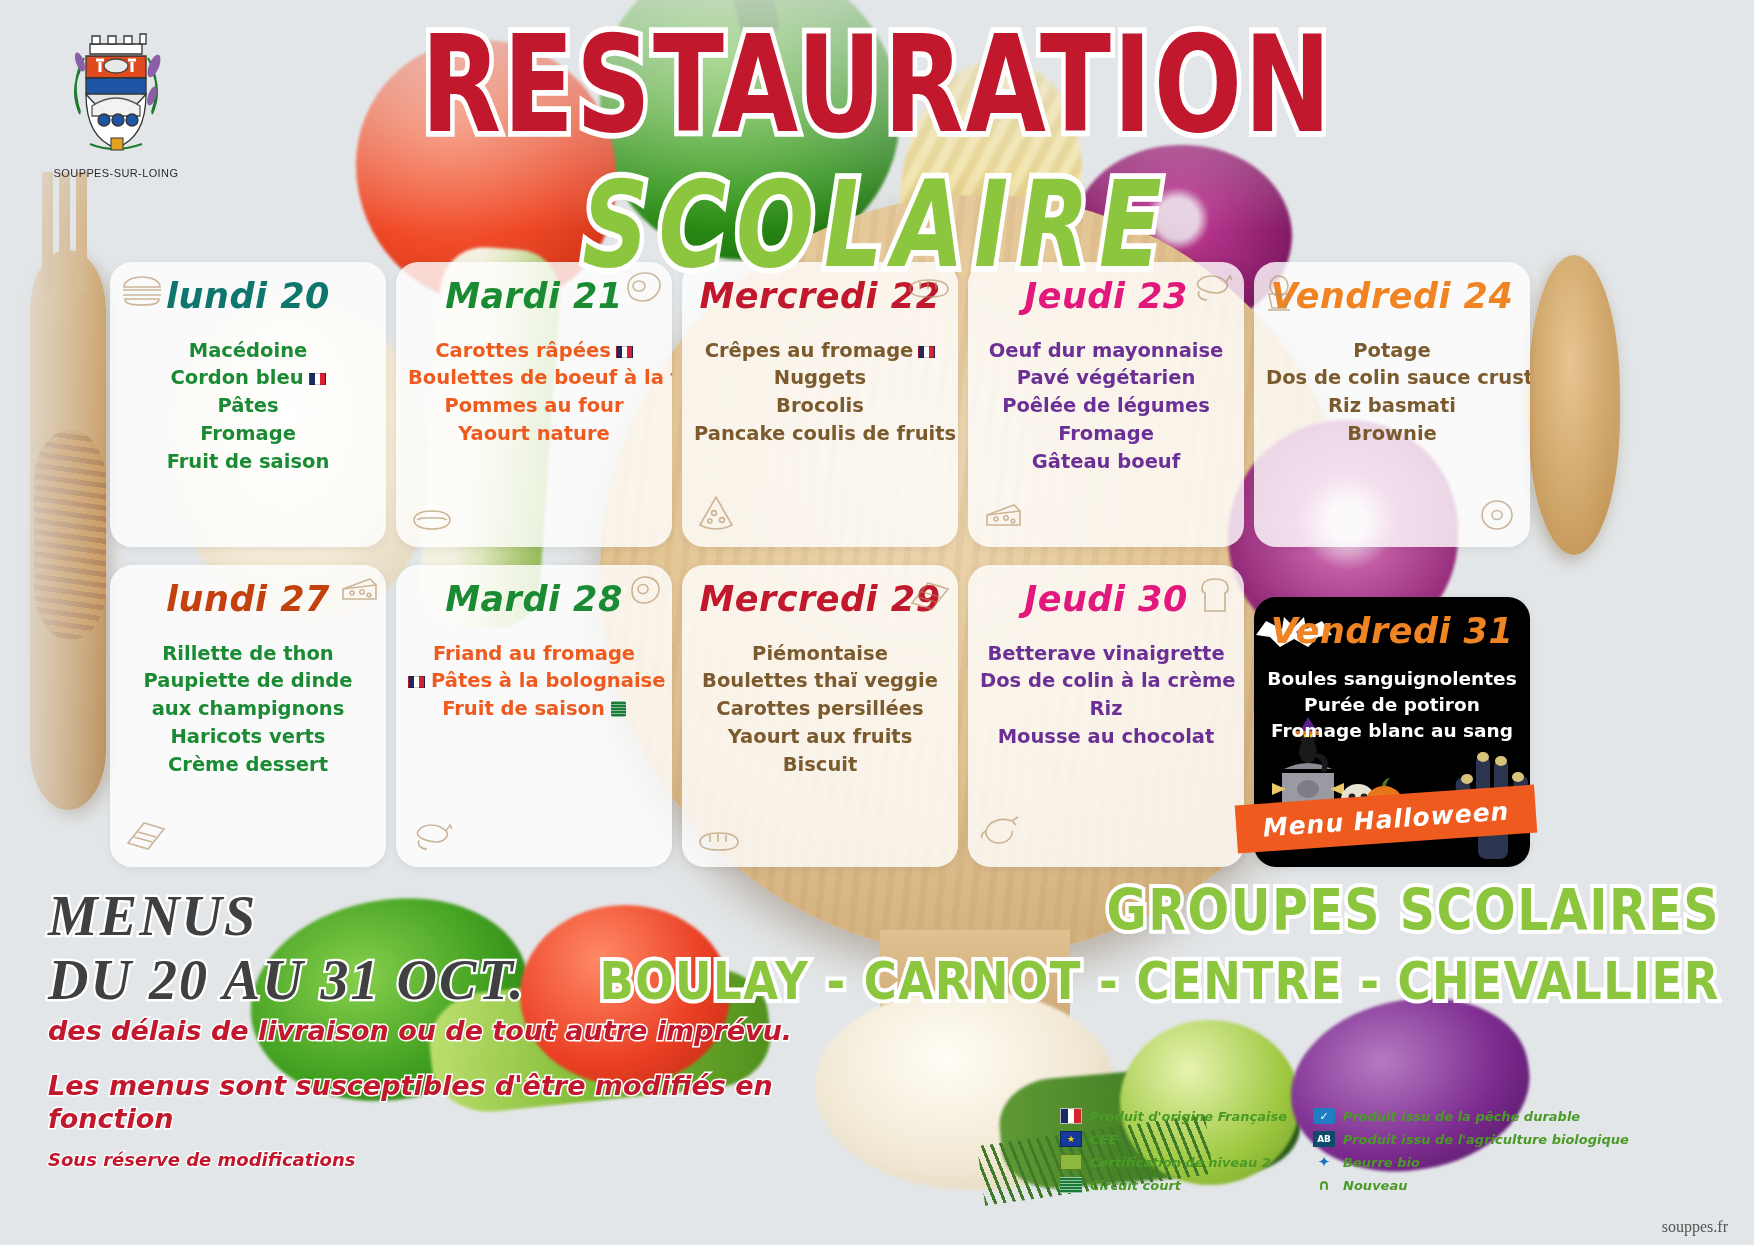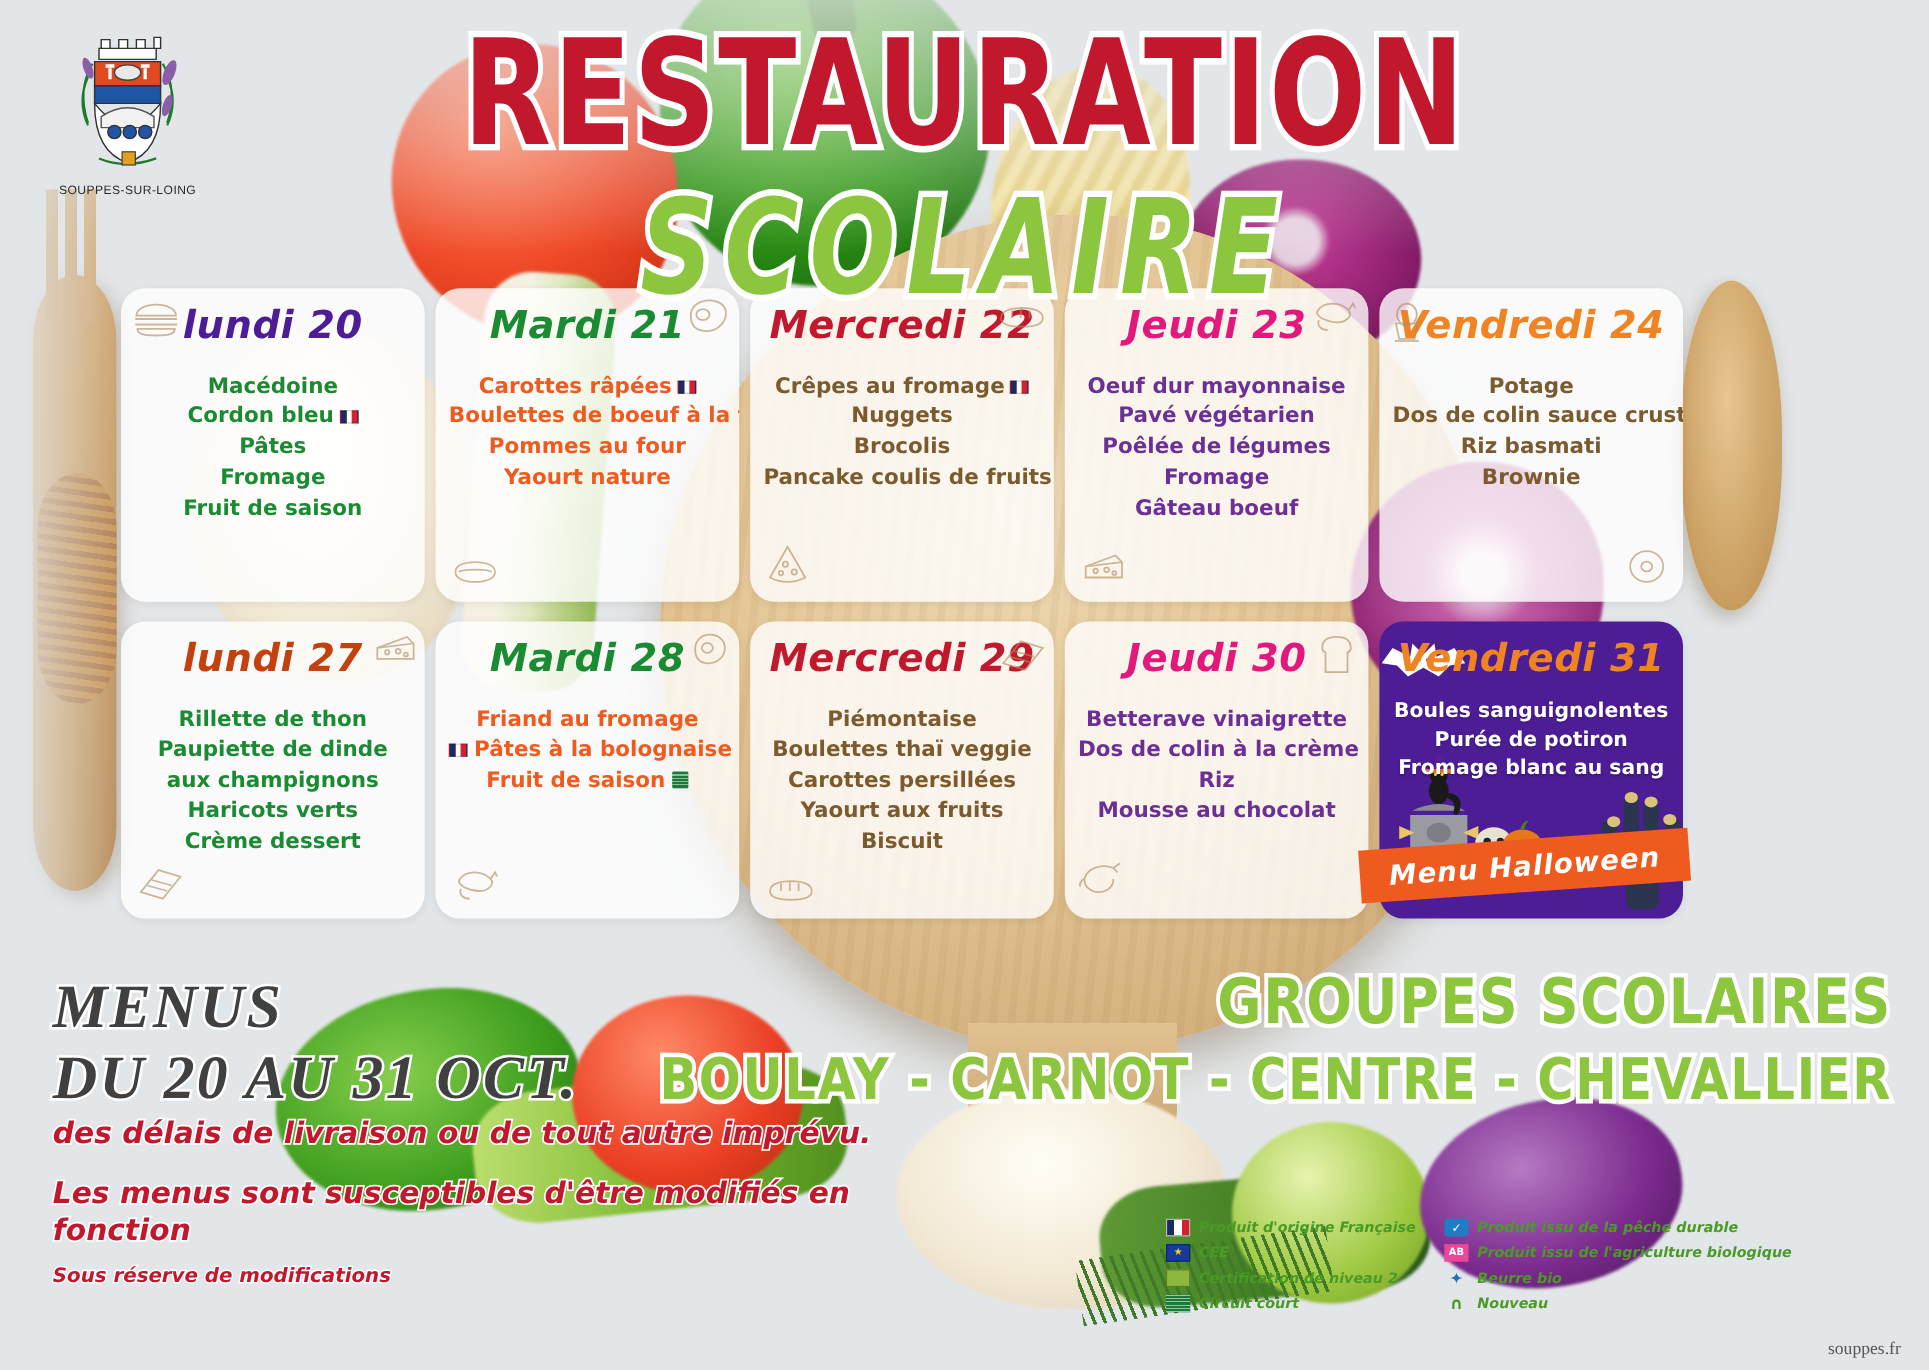--- a/index.html
+++ b/index.html
@@ -260,21 +260,21 @@
   .lg-fr { background: linear-gradient(90deg,#1b2a63 0 33.3%,#fff 33.3% 66.6%,#d6212e 66.6% 100%);
     border:.5px solid #bbb; }
   .lg-eu { background:#173a9a; position:relative; border:.5px solid #0d2566; }
   .lg-eu::after { content:"★"; position:absolute; inset:0; color:#f5d60a; font-size:9px;
     display:flex; align-items:center; justify-content:center; font-style:normal; }
   .lg-cert { background:#8db83f; border:1px solid #5c7f22; }
   .lg-cc { background:#1a7a38; background-image:repeating-linear-gradient(0deg,rgba(255,255,255,.55) 0 1px,transparent 1px 3px); }
   .lg-fish { background:#1f7dc4; border-radius:3px; position:relative; }
   .lg-fish::after { content:"✓"; position:absolute; inset:0; color:#fff; font-size:11px;
     display:flex; align-items:center; justify-content:center; font-style:normal; }
-  .lg-ab { background:#ec4899; color:#fff; font-size:9px; font-style:normal;
+  .lg-ab { background:#0c4a6e; color:#fff; font-size:9px; font-style:normal;
     display:flex; align-items:center; justify-content:center; }
   .lg-but { background:transparent; position:relative; }
   .lg-but::after { content:"✦"; position:absolute; inset:0; color:#1f6fc4; font-size:15px;
     display:flex; align-items:center; justify-content:center; font-style:normal; }
   .lg-new { background:transparent; position:relative; }
   .lg-new::after { content:"∩"; position:absolute; inset:0; color:#4a9b26; font-size:15px;
     display:flex; align-items:center; justify-content:center; font-style:normal; font-weight:bold; }
 
   #site-url {
     position:absolute; right:26px; bottom:9px; z-index:14;
@@ -344,21 +344,21 @@
 </div>
 
 <div id="title-block">
   <div class="t-line1">RESTAURATION</div>
   <div class="t-line2">SCOLAIRE</div>
 </div>
 
 <div id="grid">
   <div class="row" id="row1">
       <div class="card">
-        <div class="day-title" style="color:#4c1d95">lundi 20</div>
+        <div class="day-title" style="color:#0f766e">lundi 20</div>
         <div class="items" style="color:#1a8b33">
           <span class="item">Macédoine</span>
           <span class="item">Cordon bleu<span class="flag"></span></span>
           <span class="item">Pâtes</span>
           <span class="item">Fromage</span>
           <span class="item">Fruit de saison</span>
         </div>
         <span class="doodle" style="left:10px;top:12px">
           <svg width="44" height="34" viewBox="0 0 44 34">
             <g fill="none" stroke="currentColor" stroke-width="1.6">
@@ -572,21 +572,21 @@
         </span>
         <span class="doodle" style="left: 10px; bottom: 20px;">
           <svg width="44" height="34" viewBox="0 0 44 34">
             <g fill="none" stroke="currentColor" stroke-width="1.6">
               <path d="M34 8c-10-4-24 0-26 10-1 7 6 12 13 12 8 0 14-6 13-12"></path>
               <path d="M8 18c-3 1-5 4-4 7M34 8l6-4M34 8l4 4"></path>
             </g>
           </svg>
         </span>
       </div>
-      <div class="card hw" style="background: #4c1d95;">
+      <div class="card hw" style="background: #000000; margin-top: 32px;">
         <div class="hw-inner">
           <svg class="bat" style="left:-6px;top:16px" width="92" height="46" viewBox="0 0 92 46">
             <path d="M46 14 L56 4 L58 16 L74 8 L84 22 L70 24 L60 34 L46 26 L32 34 L22 24 L8 22 L18 8 L34 16 L36 4 Z" fill="#fff"></path>
             <circle cx="42" cy="19" r="1.6" fill="#5c3587"></circle>
             <circle cx="50" cy="19" r="1.6" fill="#5c3587"></circle>
           </svg>
           <svg class="pumpkin" style="left:8px;bottom:54px" width="140" height="96" viewBox="0 0 140 96">
             <path d="M20 56 h52 v34 h-52 z" fill="#9a9aa2"></path>
             <path d="M22 52 q24 -12 48 0 z" fill="#8a8a92"></path>
             <ellipse cx="46" cy="72" rx="11" ry="9" fill="#7d7d86"></ellipse>

